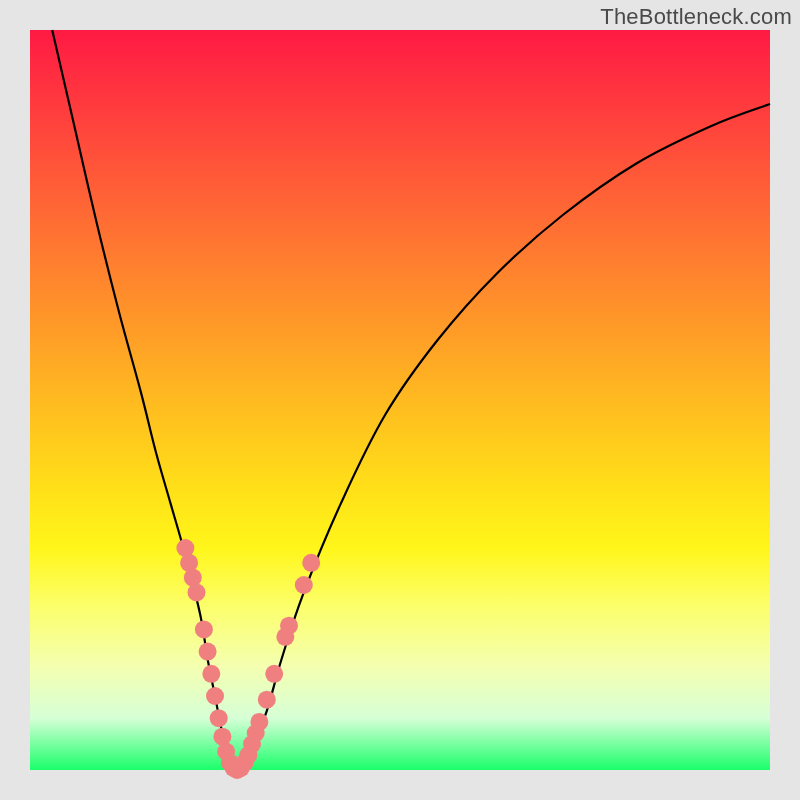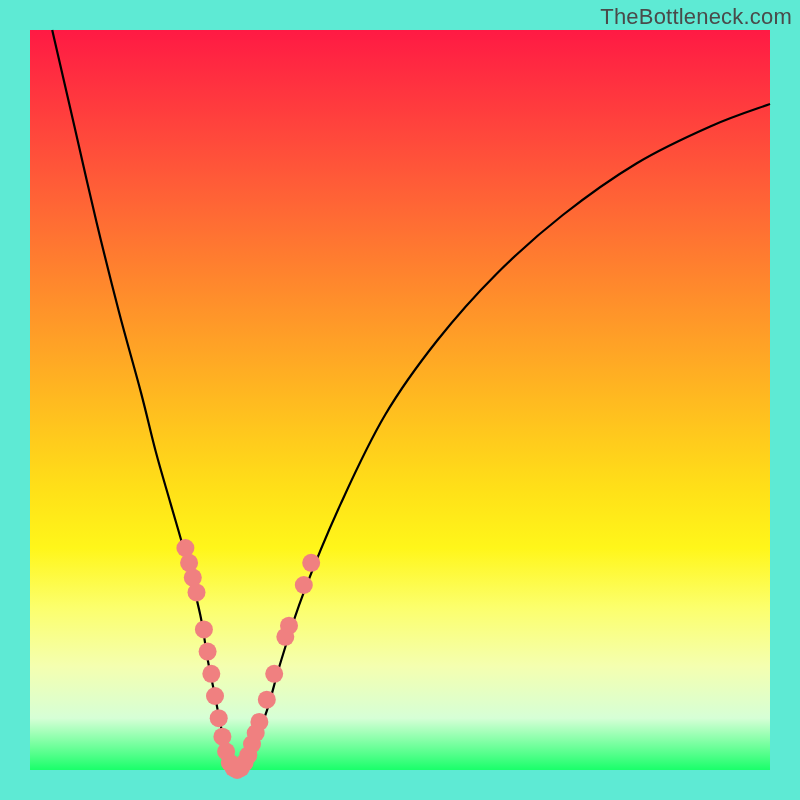--- a/index.html
+++ b/index.html
@@ -9,21 +9,21 @@
     height: 800px;
     overflow: hidden;
     background: #000;
     font-family: Arial, Helvetica, sans-serif;
   }
   .frame {
     position: absolute;
     top: 0; left: 0;
     width: 800px;
     height: 800px;
-    background: #5eead4;
+    background: #e5e5e5;
   }
   .plot-area {
     position: absolute;
     top: 30px;
     left: 30px;
     width: 740px;
     height: 740px;
     background: linear-gradient(to bottom,
       #ff1a44 0%,
       #ff3a3e 10%,

